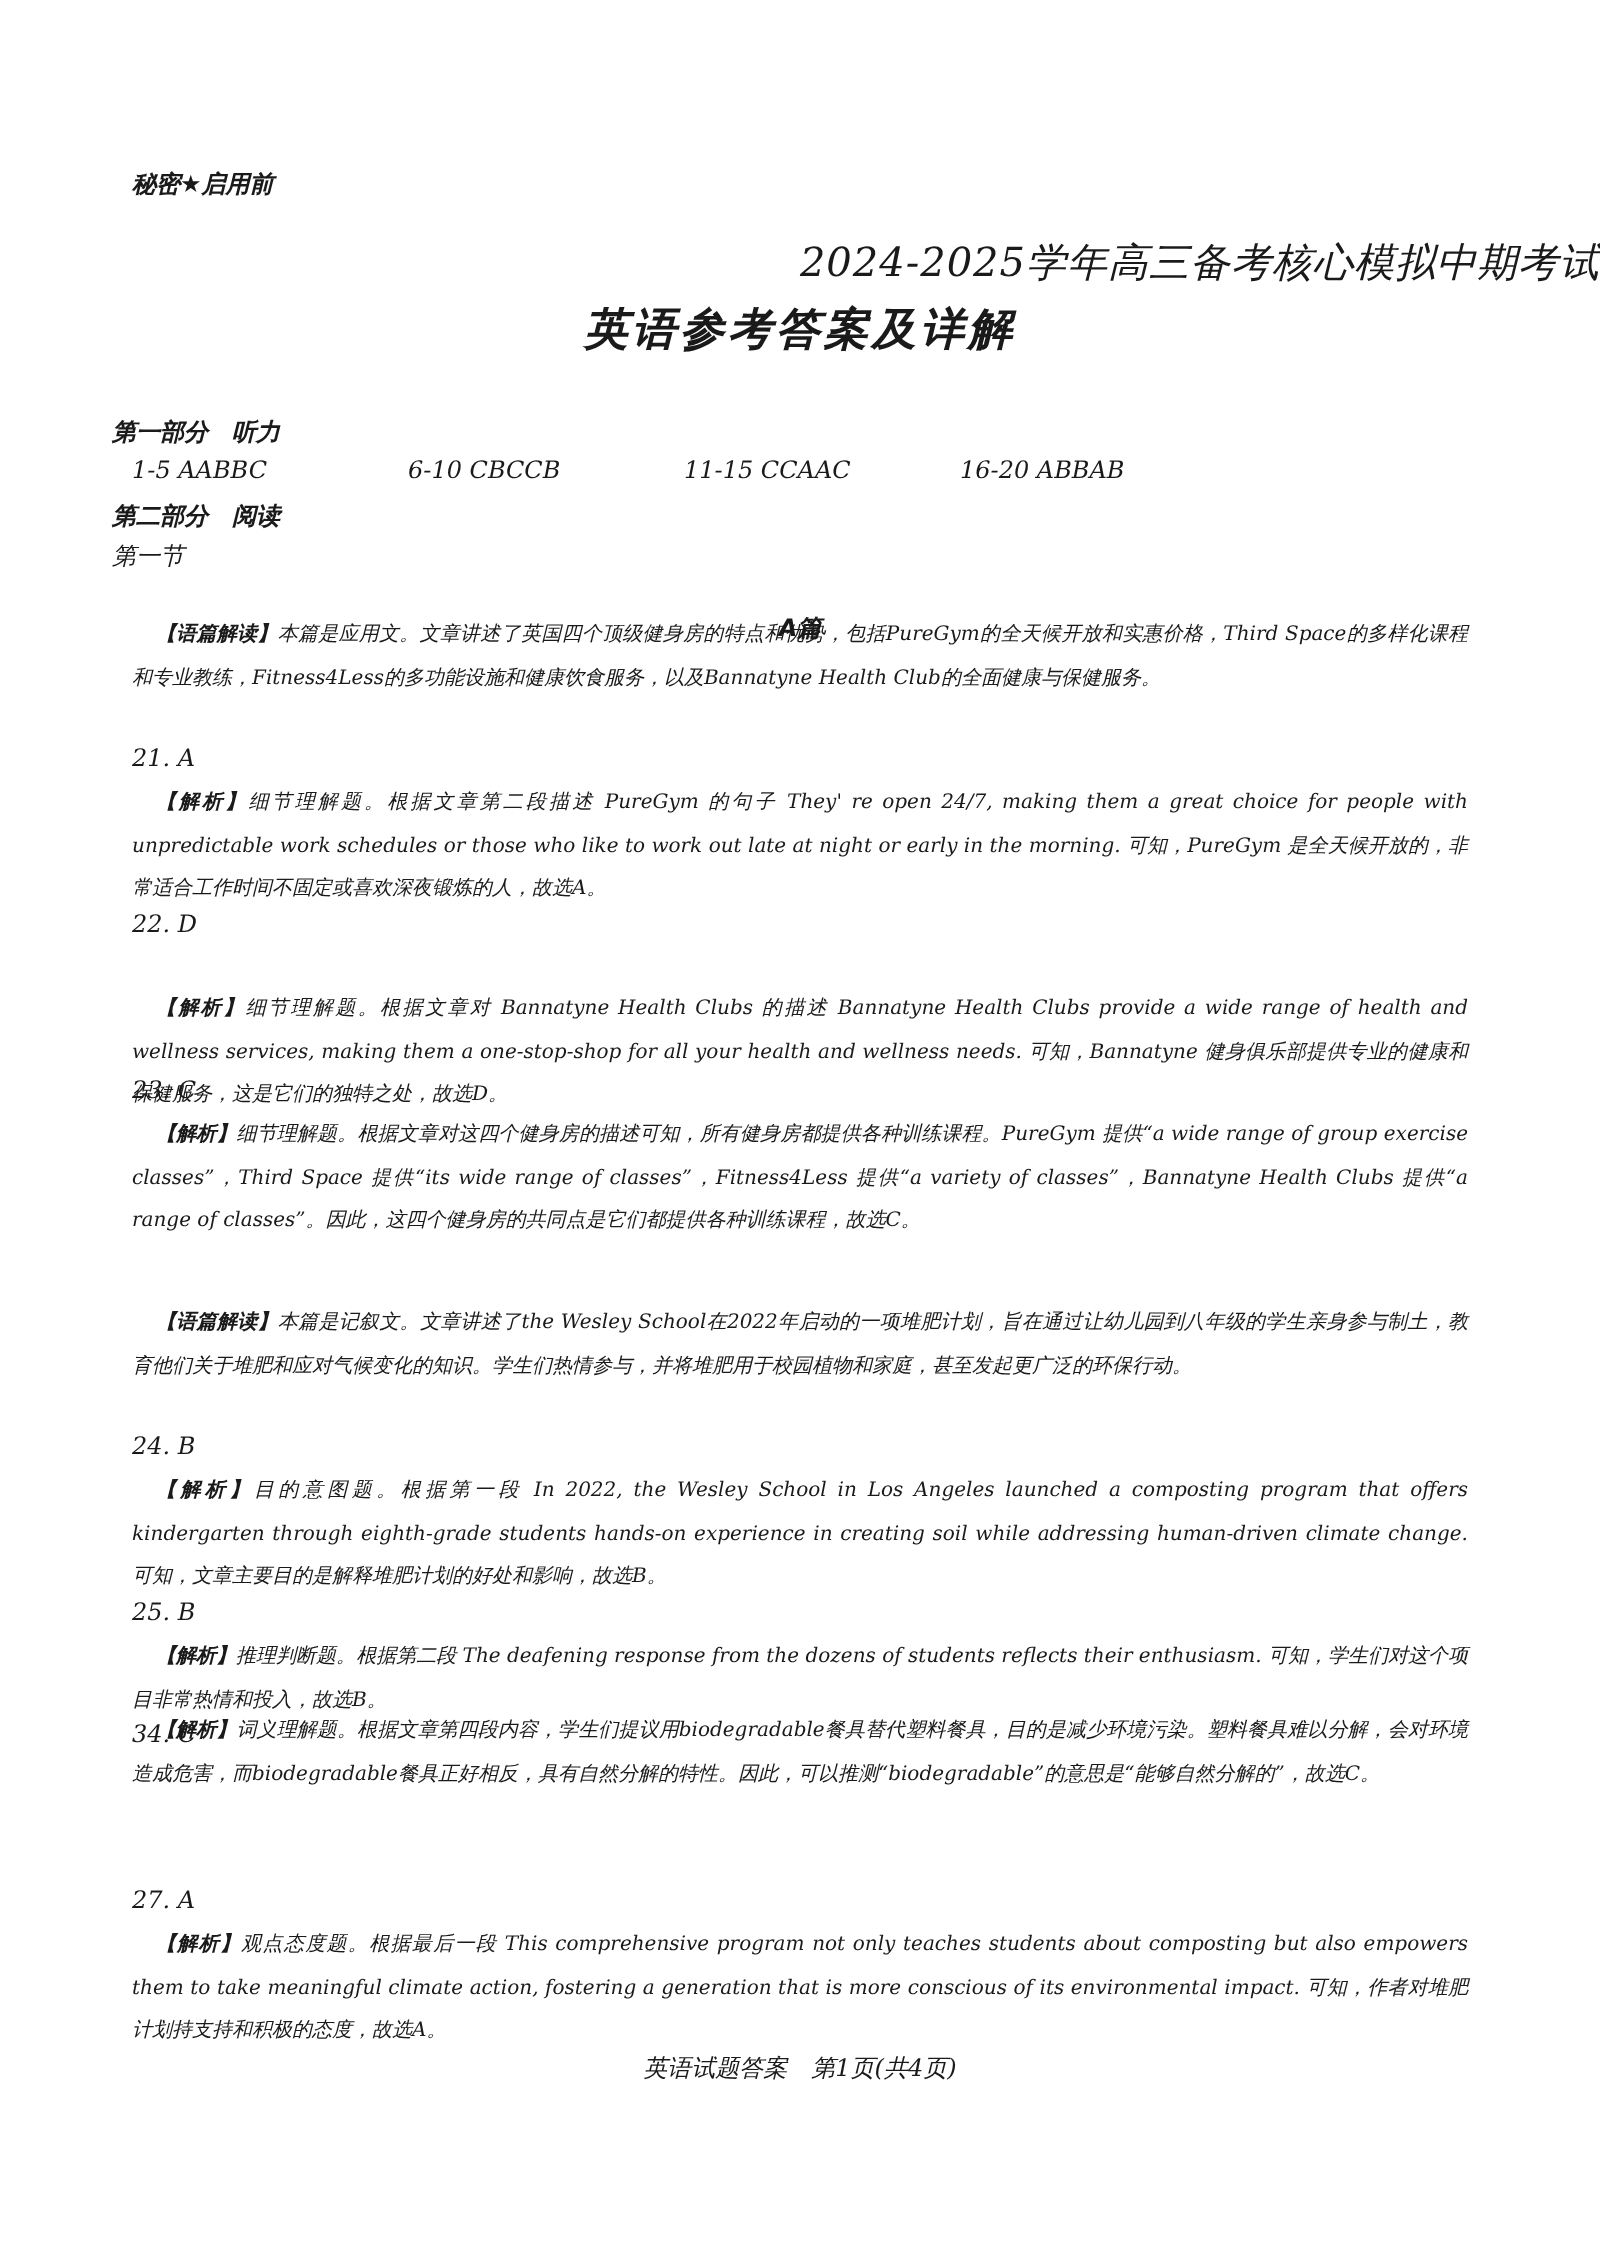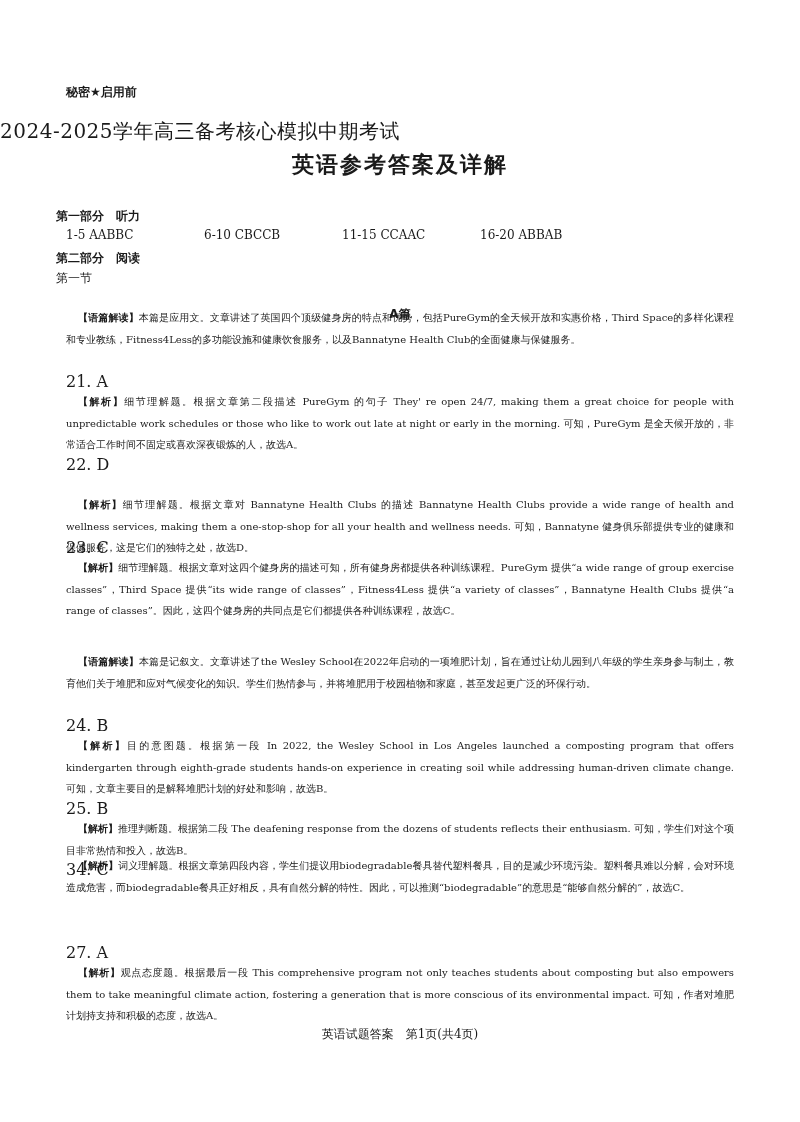--- a/index.html
+++ b/index.html
@@ -1,47 +1,47 @@
 <!DOCTYPE html>
 <html><head>
 <meta charset="utf-8">
 <style>
   html, body { margin: 0; padding: 0; background: #ffffff; }
   body {
     width: 800px; height: 1122px; position: relative; overflow: hidden;
     font-family: "DejaVu Serif", "Liberation Serif", serif;
     color: #1a1a1a;
   }
-  .page { position: absolute; left: 0; top: 0; width: 800px; height: 1056px; }
+  .page { position: absolute; left: 0; top: 0; width: 800px; height: 1056px; font-style: italic; }
   .secret {
     position: absolute; left: 66px; top: 84px;
     font-family: "DejaVu Sans", sans-serif; font-weight: bold; font-size: 12px;
   }
   .title1 {
-    position: absolute; left: 0; width: 800px; top: 118px; text-align: left;
+    position: absolute; left: 0; width: 800px; top: 118px; text-align: right;
     font-size: 20px; letter-spacing: 0.5px;
   }
   .title2 {
     position: absolute; left: 0; width: 800px; top: 150px; text-align: center;
     font-family: "DejaVu Sans", sans-serif; font-weight: bold; font-size: 22px; letter-spacing: 2px;
   }
   .block { position: absolute; left: 56px; width: 670px; font-size: 12px; line-height: 21px; }
   .bold-sans { font-family: "DejaVu Sans", sans-serif; font-weight: bold; }
   .answers-row { position: absolute; left: 66px; top: 228px; width: 670px; font-size: 12px; height: 20px; }
   .answers-row span { position: absolute; top: 0; }
   .passage-title {
     position: absolute; left: 0; width: 800px; text-align: center;
     font-family: "DejaVu Sans", sans-serif; font-weight: bold; font-size: 12px;
   }
   .para {
     position: absolute; left: 66px; width: 668px;
     font-size: 10px; line-height: 21.5px; text-align: justify;
     text-indent: 12px;
   }
-  .qnum { position: absolute; left: 66px; font-size: 16px; }
+  .qnum { position: absolute; left: 66px; font-size: 12px; }
   .tag { font-family: "DejaVu Sans", sans-serif; font-weight: bold; }
   .footer {
     position: absolute; left: 0; width: 800px; top: 1026px; text-align: center; font-size: 12px;
   }
 </style>
 </head>
 <body>
 
 <div class="page">
 

